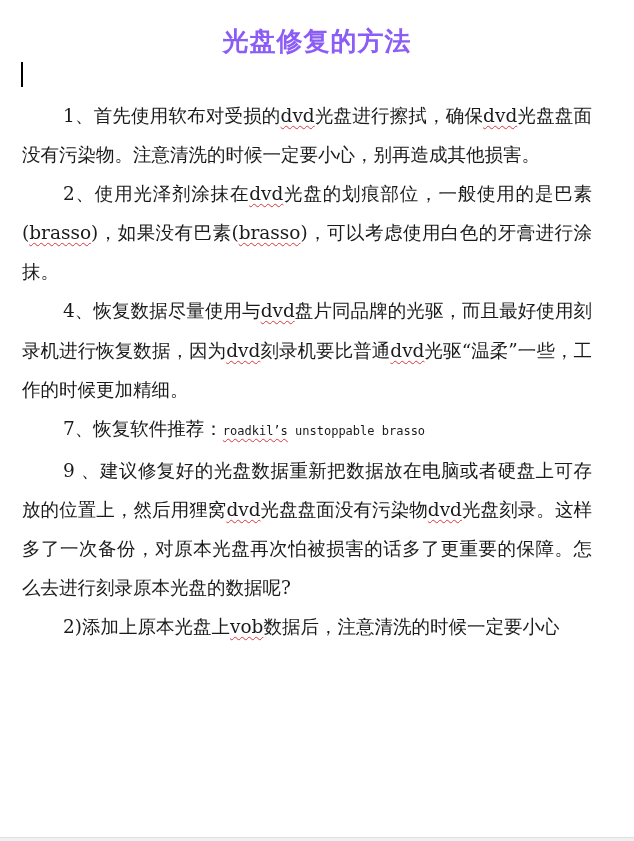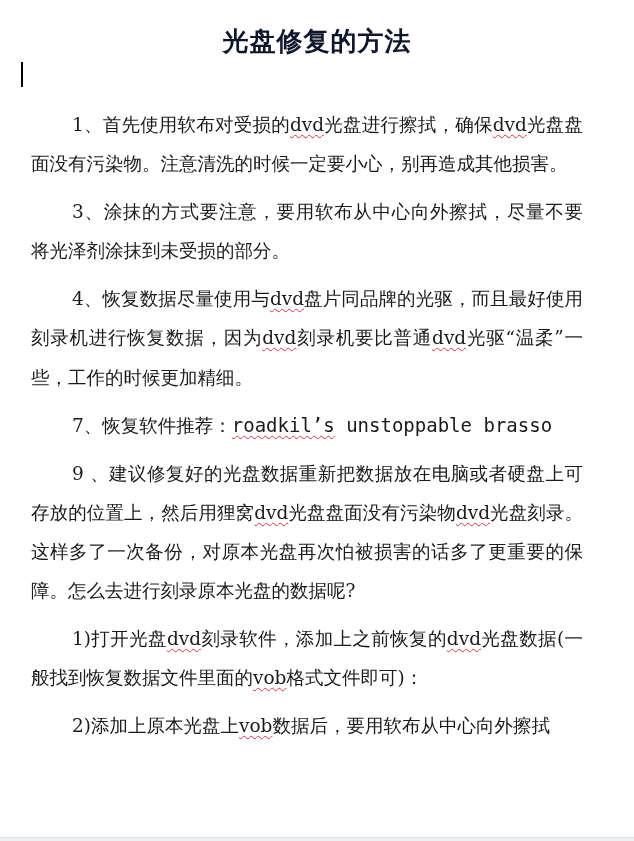--- a/index.html
+++ b/index.html
@@ -25,72 +25,71 @@
     .title {
       position: absolute;
       top: 24px;
       left: 0;
       width: 634px;
       text-align: center;
       font-family: "DejaVu Sans", "Liberation Sans", sans-serif;
       font-weight: bold;
       font-size: 26px;
       letter-spacing: 1px;
-      color: #0f172a;
+      color: #8b5cf6;
     }
     .caret {
       position: absolute;
       left: 21px;
       top: 62px;
       width: 2px;
       height: 25px;
       background: #000;
     }
     .body-text {
       position: absolute;
       left: 22px;
       top: 96px;
       width: 570px;
       font-size: 18.5px;
       line-height: 39.1px;
       text-align: justify;
       text-justify: inter-character;
     }
     .para {
-      margin: 9px;
+      margin: 0;
       text-indent: 41px;
     }
     .sq {
       text-decoration: underline wavy #d9363e;
       text-decoration-thickness: 1px;
       text-underline-offset: 3px;
     }
     .mono {
       font-family: "DejaVu Sans Mono", "Liberation Mono", monospace;
-      font-size: 19px;
+      font-size: 12px;
     }
     .bottom-border {
       position: absolute;
       left: 0;
       top: 837px;
       width: 634px;
       height: 4px;
       background: #eef0f2;
       border-top: 1px solid #dde0e3;
     }
   </style>
 </head>
 <body>
 
 <div class="page">
   <div class="title">光盘修复的方法</div>
   <div class="caret"></div>
   <div class="body-text" id="body-text">
       <p class="para"><span>1、首先使用软布对受损的</span><span class="sq">dvd</span><span>光盘进行擦拭，确保</span><span class="sq">dvd</span><span>光盘盘面没有污染物。注意清洗的时候一定要小心，别再造成其他损害。</span></p>
-      <p class="para"><span>3、涂抹的方式要注意，要用软布从中心向外擦拭，尽量不要将光泽剂涂抹到未受损的部分。</span></p>
+      <p class="para"><span>2、使用光泽剂涂抹在</span><span class="sq">dvd</span><span>光盘的划痕部位，一般使用的是巴素(</span><span class="sq">brasso</span><span>)，如果没有巴素(</span><span class="sq">brasso</span><span>)，可以考虑使用白色的牙膏进行涂抹。</span></p>
       <p class="para"><span>4、恢复数据尽量使用与</span><span class="sq">dvd</span><span>盘片同品牌的光驱，而且最好使用刻录机进行恢复数据，因为</span><span class="sq">dvd</span><span>刻录机要比普通</span><span class="sq">dvd</span><span>光驱“温柔”一些，工作的时候更加精细。</span></p>
       <p class="para"><span>7、恢复软件推荐：</span><span class="sq mono">roadkil’s</span><span class="mono"> unstoppable brasso</span></p>
       <p class="para"><span>9 、建议修复好的光盘数据重新把数据放在电脑或者硬盘上可存放的位置上，然后用狸窝</span><span class="sq">dvd</span><span>光盘盘面没有污染物</span><span class="sq">dvd</span><span>光盘刻录。这样多了一次备份，对原本光盘再次怕被损害的话多了更重要的保障。怎么去进行刻录原本光盘的数据呢?</span></p>
-      <p class="para"><span>1)打开光盘</span><span class="sq">dvd</span><span>刻录软件，添加上之前恢复的</span><span class="sq">dvd</span><span>光盘数据(一般找到恢复数据文件里面的</span><span class="sq">vob</span><span>格式文件即可)：</span></p>
-      <p class="para"><span>2)添加上原本光盘上</span><span class="sq">vob</span><span>数据后，要用软布从中心向外擦拭</span></p>
+      <p class="para"><span>2)添加上原本光盘上</span><span class="sq">vob</span><span>数据后，注意清洗的时候一定要小心</span></p>
     </div>
 </div>
 <div class="bottom-border"></div>
 
 </body></html>

